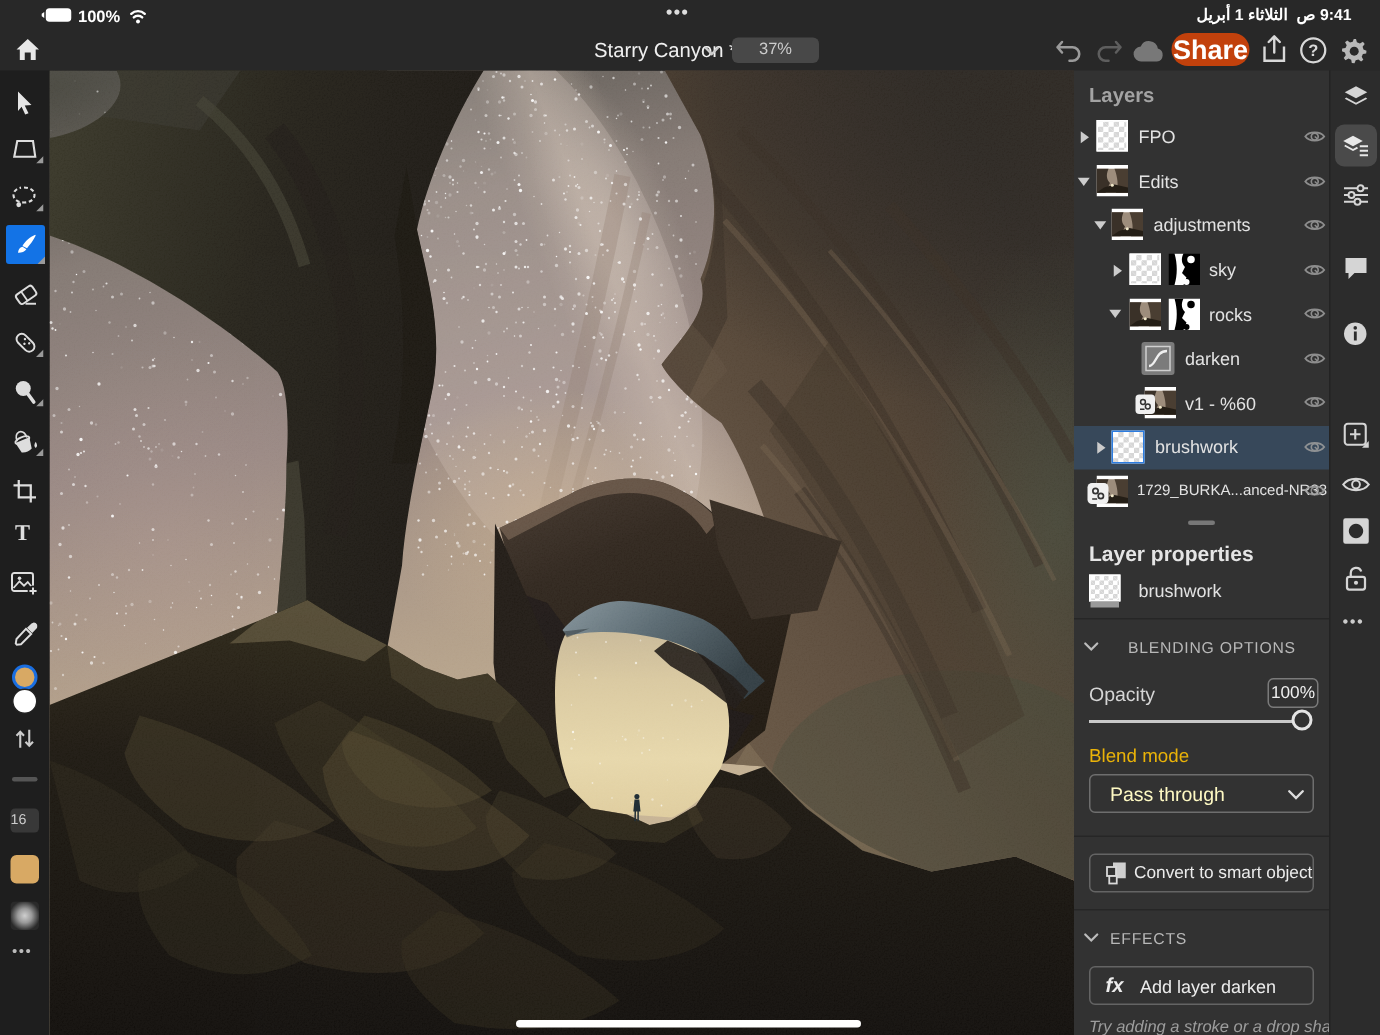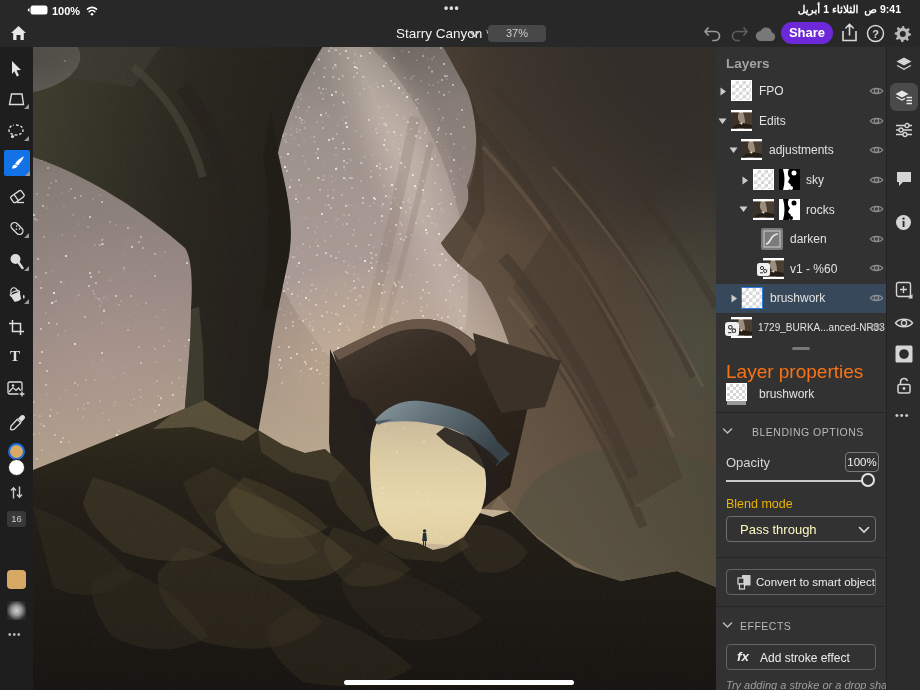--- a/index.html
+++ b/index.html
@@ -43,21 +43,21 @@
 
 <svg class="abs" style="left:703px;top:25px" width="20" height="17" viewBox="0 0 20 17">
   <path d="M5,3 L2,6.5 L5,10 M2,6.5 L12,6.5 a4.5,4.5 0 0,1 0,9 L10,15.5" stroke="#9a9a9a" stroke-width="1.7" fill="none" stroke-linecap="round" stroke-linejoin="round"></path>
 </svg>
 <svg class="abs" style="left:729px;top:25px" width="20" height="17" viewBox="0 0 20 17">
   <path d="M15,3 L18,6.5 L15,10 M18,6.5 L8,6.5 a4.5,4.5 0 0,0 0,9 L10,15.5" stroke="#5e5e5e" stroke-width="1.7" fill="none" stroke-linecap="round" stroke-linejoin="round"></path>
 </svg>
 <svg class="abs" style="left:755px;top:27px" width="22" height="15" viewBox="0 0 22 15">
   <path d="M6,14 a5,5 0 0,1 -0.5,-10 a6,6 0 0,1 11.4,1.4 a4.4,4.4 0 0,1 -0.6,8.6 Z" fill="#787878"></path>
 </svg>
-<div class="abs" style="left:781px;top:22px;width:52px;height:22px;background:#6d28d9;border-radius:11px;color:#fff;font-size:13px;font-weight:bold;text-align:center;line-height:22px">Share</div>
+<div class="abs" style="left:781px;top:22px;width:52px;height:22px;background:#c2410c;border-radius:11px;color:#fff;font-size:18px;font-weight:bold;text-align:center;line-height:22px">Share</div>
 <svg class="abs" style="left:840px;top:23px" width="19" height="20" viewBox="0 0 19 20">
   <path d="M3,8 L3,17.5 L16,17.5 L16,8" stroke="#d8d8d8" stroke-width="1.6" fill="none"></path>
   <path d="M9.5,1.5 L9.5,12 M5.8,5 L9.5,1.2 L13.2,5" stroke="#d8d8d8" stroke-width="1.6" fill="none" stroke-linecap="round" stroke-linejoin="round"></path>
 </svg>
 <svg class="abs" style="left:866px;top:24px" width="19" height="19" viewBox="0 0 19 19">
   <circle cx="9.5" cy="9.5" r="8" stroke="#d8d8d8" stroke-width="1.5" fill="none"></circle>
   <text x="9.5" y="13.5" text-anchor="middle" font-size="11" font-weight="bold" fill="#d8d8d8" font-family="Liberation Sans">?</text>
 </svg>
 <svg class="abs" style="left:893px;top:24px" width="19" height="19" viewBox="0 0 19 19">
   <path d="M9.5,2 L11,2 L11.6,4.2 L13.6,5 L15.6,3.9 L16.8,5.4 L15.4,7.2 L16,9 L18,9.8 L17.8,11.6 L15.6,12 L14.8,13.8 L15.9,15.8 L14.4,17 L12.6,15.6 L10.8,16.2 L10,18.2 L8.2,18 L7.8,15.8 L6,15 L4,16.1 L2.8,14.6 L4.2,12.8 L3.6,11 L1.6,10.2 L1.8,8.4 L4,8 L4.8,6.2 L3.7,4.2 L5.2,3 L7,4.4 L8.8,3.8 Z" fill="#b8b8b8"></path>
@@ -140,21 +140,21 @@
   <path d="M13.5,1 a2.4,2.4 0 0,1 2,3.8 L12.5,8 L9,4.5 L12,1.6 Z" fill="#ddd"></path>
   <path d="M8.3,5.2 L11.8,8.7 L5,15.5 L2.2,15.8 L1.5,15 L2,12 Z" fill="none" stroke="#ddd" stroke-width="1.3"></path>
 </svg>
 <div class="abs" style="left:8px;top:396px;width:17px;height:17px;border-radius:50%;background:#d8a964;border:2.5px solid #1a6ee0"></div>
 <div class="abs" style="left:8px;top:412px;width:17px;height:17px;border-radius:50%;background:#fff;border:1.5px solid #222"></div>
 <svg class="abs" style="left:9px;top:438px" width="15" height="15" viewBox="0 0 15 15">
   <path d="M4.5,13.5 L4.5,3 M2,5.5 L4.5,2.8 L7,5.5" stroke="#ccc" stroke-width="1.4" fill="none"></path>
   <path d="M10.5,1.5 L10.5,12 M8,9.5 L10.5,12.2 L13,9.5" stroke="#ccc" stroke-width="1.4" fill="none"></path>
 </svg>
 <div class="abs" style="left:8px;top:471px;width:17px;height:3px;border-radius:1.5px;background:#555"></div>
-<div class="abs" style="left:7px;top:464px;width:19px;height:16px;border-radius:3px;background:#383838;color:#ccc;font-size:9.5px;text-align:center;line-height:16px">16</div>
+<div class="abs" style="left:7px;top:492px;width:19px;height:16px;border-radius:3px;background:#383838;color:#ccc;font-size:9.5px;line-height:16px">16</div>
 <div class="abs" style="left:7px;top:523px;width:19px;height:19px;border-radius:4px;background:#d8a964"></div>
 <div class="abs" style="left:7px;top:554px;width:19px;height:19px;border-radius:3px;background:#2a2a2a;background-image:radial-gradient(circle,#cfcfcf 0%,#9a9a9a 35%,#2a2a2a 75%)"></div>
 <div class="t" style="left:8px;top:582px;color:#bbb;font-size:10px;letter-spacing:1px">•••</div>
 </div>
   <div class="abs" id="canvas">
 <svg width="683" height="643" viewBox="0 0 683 643" style="display:block">
 <defs>
   <linearGradient id="skyv" x1="0.1" y1="0" x2="0.3" y2="1">
     <stop offset="0" stop-color="#53504a"></stop>
     <stop offset="0.18" stop-color="#80756f"></stop>
@@ -1850,21 +1850,21 @@
         <circle cx="6.2" cy="6" r="1.6" fill="none" stroke="#333" stroke-width="1"></circle>
         <path d="M1,7.8 L4,7.8" stroke="#333" stroke-width="1"></path>
       </svg>
       <div class="t" style="left:42px;top:275px;font-size:10px;color:#e2e2e2">1729_BURKA...anced-NR33</div>
       <svg class="abs" style="left:153px;top:274px" width="15" height="12" viewBox="0 0 15 12" opacity="0.85">
         <path d="M1.2,6 C3.8,2.4 11.2,2.4 13.8,6 C11.2,9.6 3.8,9.6 1.2,6 Z" fill="none" stroke="#9e9e9e" stroke-width="1.2"></path>
         <circle cx="7.5" cy="6" r="2.3" fill="none" stroke="#9e9e9e" stroke-width="1.1"></circle>
         <path d="M7.5,6 l1.7,1.5" stroke="#9e9e9e" stroke-width="1"></path>
       </svg>
       <div class="abs" style="left:76px;top:300px;width:18px;height:3px;border-radius:1.5px;background:#787878"></div>
-      <div class="t" style="left:10px;top:314px;color:#f97316;font-size:19px;font-weight:normal">Layer properties</div>
+      <div class="t" style="left:10px;top:314px;color:#e5e5e5;font-size:14px;font-weight:bold">Layer properties</div>
       <div class="abs" style="left:10px;top:336px;width:21px;height:18px;background:#fff;background-image:linear-gradient(45deg,#d6d6d6 25%,transparent 25%,transparent 75%,#d6d6d6 75%),linear-gradient(45deg,#d6d6d6 25%,transparent 25%,transparent 75%,#d6d6d6 75%);background-size:6px 6px;background-position:0 0,3px 3px;border:1.5px solid #fff"></div>
       <div class="abs" style="left:11px;top:354px;width:19px;height:4px;background:#9a9a9a"></div>
       <div class="t row-label" style="left:43px;top:340px">brushwork</div>
       <div class="abs" style="left:0;top:365px;width:170px;height:1px;background:#262626"></div>
       <svg class="abs" style="left:6px;top:380px" width="11" height="8" viewBox="0 0 11 8">
         <path d="M1.5,2 L5.5,6 L9.5,2" stroke="#bbb" stroke-width="1.5" fill="none" stroke-linecap="round"></path>
       </svg>
       <div class="t" style="left:36px;top:379px;color:#b8b8b8;font-size:10.5px;letter-spacing:0.5px">BLENDING OPTIONS</div>
       <div class="t" style="left:10px;top:408px;color:#d5d5d5;font-size:13px">Opacity</div>
       <div class="abs" style="left:129px;top:405px;width:34px;height:20px;border:1px solid #7a7a7a;border-radius:4px;color:#f0f0f0;font-size:11.5px;text-align:center;line-height:19px">100%</div>
@@ -1884,21 +1884,21 @@
         <rect x="2.5" y="10" width="5" height="5" fill="#323232" stroke="#d9d9d9" stroke-width="1.2"></rect>
       </svg>
       <div class="t" style="left:40px;top:529px;color:#ececec;font-size:11.5px">Convert to smart object</div>
       <div class="abs" style="left:0;top:559px;width:170px;height:1px;background:#262626"></div>
       <svg class="abs" style="left:6px;top:574px" width="11" height="8" viewBox="0 0 11 8">
         <path d="M1.5,2 L5.5,6 L9.5,2" stroke="#bbb" stroke-width="1.5" fill="none" stroke-linecap="round"></path>
       </svg>
       <div class="t" style="left:24px;top:573px;color:#b8b8b8;font-size:10.5px;letter-spacing:0.5px">EFFECTS</div>
       <div class="abs" style="left:10px;top:597px;width:150px;height:26px;border:1px solid #646464;border-radius:4px"></div>
       <div class="t" style="left:21px;top:602px;color:#ececec;font-size:13.5px;font-style:italic;font-weight:bold">fx</div>
-      <div class="t" style="left:44px;top:604px;color:#ececec;font-size:12px">Add stroke effect</div>
+      <div class="t" style="left:44px;top:604px;color:#ececec;font-size:12px">Add layer darken</div>
       <div class="t" style="left:10px;top:632px;color:#9d9d9d;font-size:11px;font-style:italic">Try adding a stroke or a drop shadow.</div>
     </div>
   <div class="abs" id="strip">
       <svg class="abs" style="left:8px;top:9px" width="18" height="16" viewBox="0 0 18 16">
       <path d="M9,1.5 L16.5,5.5 L9,9.5 L1.5,5.5 Z" fill="#d5d5d5"></path>
       <path d="M2.5,9 L9,12.5 L15.5,9 L16.5,9.8 L9,13.9 L1.5,9.8 Z" fill="#d5d5d5"></path>
       </svg>
       <div class="abs" style="left:3px;top:36px;width:28px;height:28px;background:#4a4a4a;border-radius:6px"></div>
       <svg class="abs" style="left:8px;top:42px" width="18" height="16" viewBox="0 0 18 16">
       <path d="M7,1.5 L13.5,5 L7,8.5 L0.5,5 Z" fill="#e8e8e8"></path>

